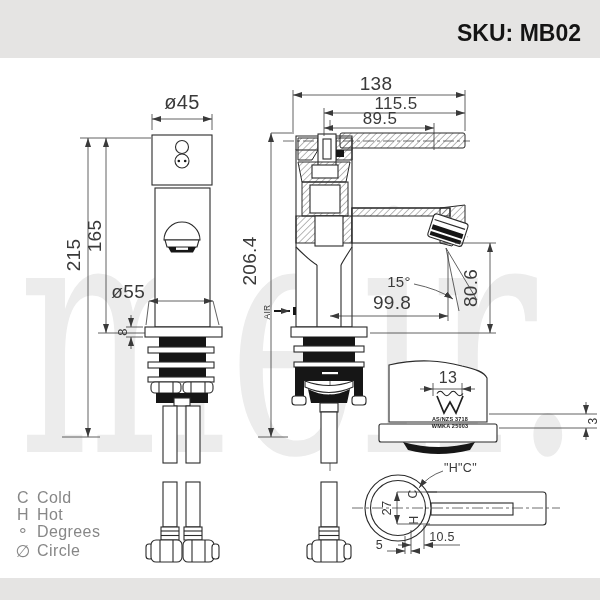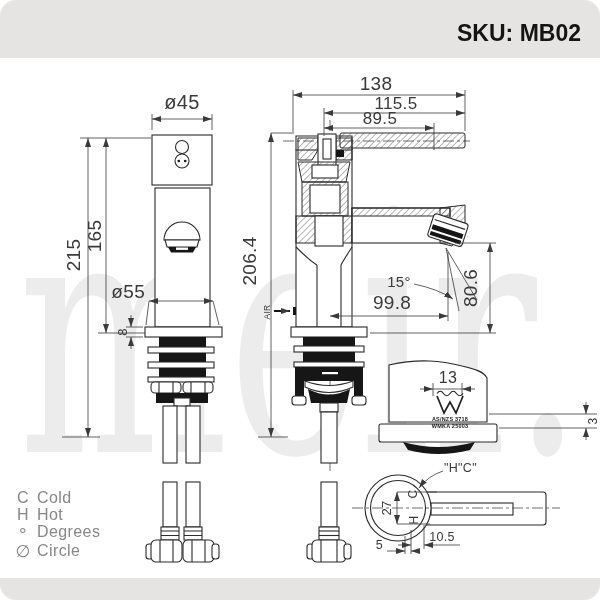--- a/index.html
+++ b/index.html
@@ -1,16 +1,16 @@
 <!DOCTYPE html>
 <html><head>
 <meta charset="utf-8">
 <style>
   html,body{margin:0;padding:0;background:#fff;}
-  .page{position:relative;width:600px;height:600px;overflow:hidden;background:#fff;border-radius:16px;}
+  .page{position:relative;width:600px;height:600px;overflow:hidden;background:#fff;}
   svg{display:block;}
   .ln{fill:none;stroke:#2b2b2b;stroke-width:1.1;}
   .wh{fill:#ffffff;stroke:#2b2b2b;stroke-width:1.1;}
   .ht{fill:url(#hatch);stroke:#2b2b2b;stroke-width:1;}
   .blk{fill:#161616;stroke:none;}
   .dl{fill:none;stroke:#3a3a3a;stroke-width:0.8;}
   .cl{fill:none;stroke:#4a4a4a;stroke-width:0.8;stroke-dasharray:11 3 3 3;}
   .dt{font-family:"Liberation Sans",sans-serif;fill:#3a3a3a;font-weight:400;letter-spacing:0.3px;}
   .sku{font-family:"Liberation Sans",sans-serif;font-weight:700;fill:#141414;}
   .lg{font-family:"Liberation Sans",sans-serif;fill:#878787;letter-spacing:0.4px;}

